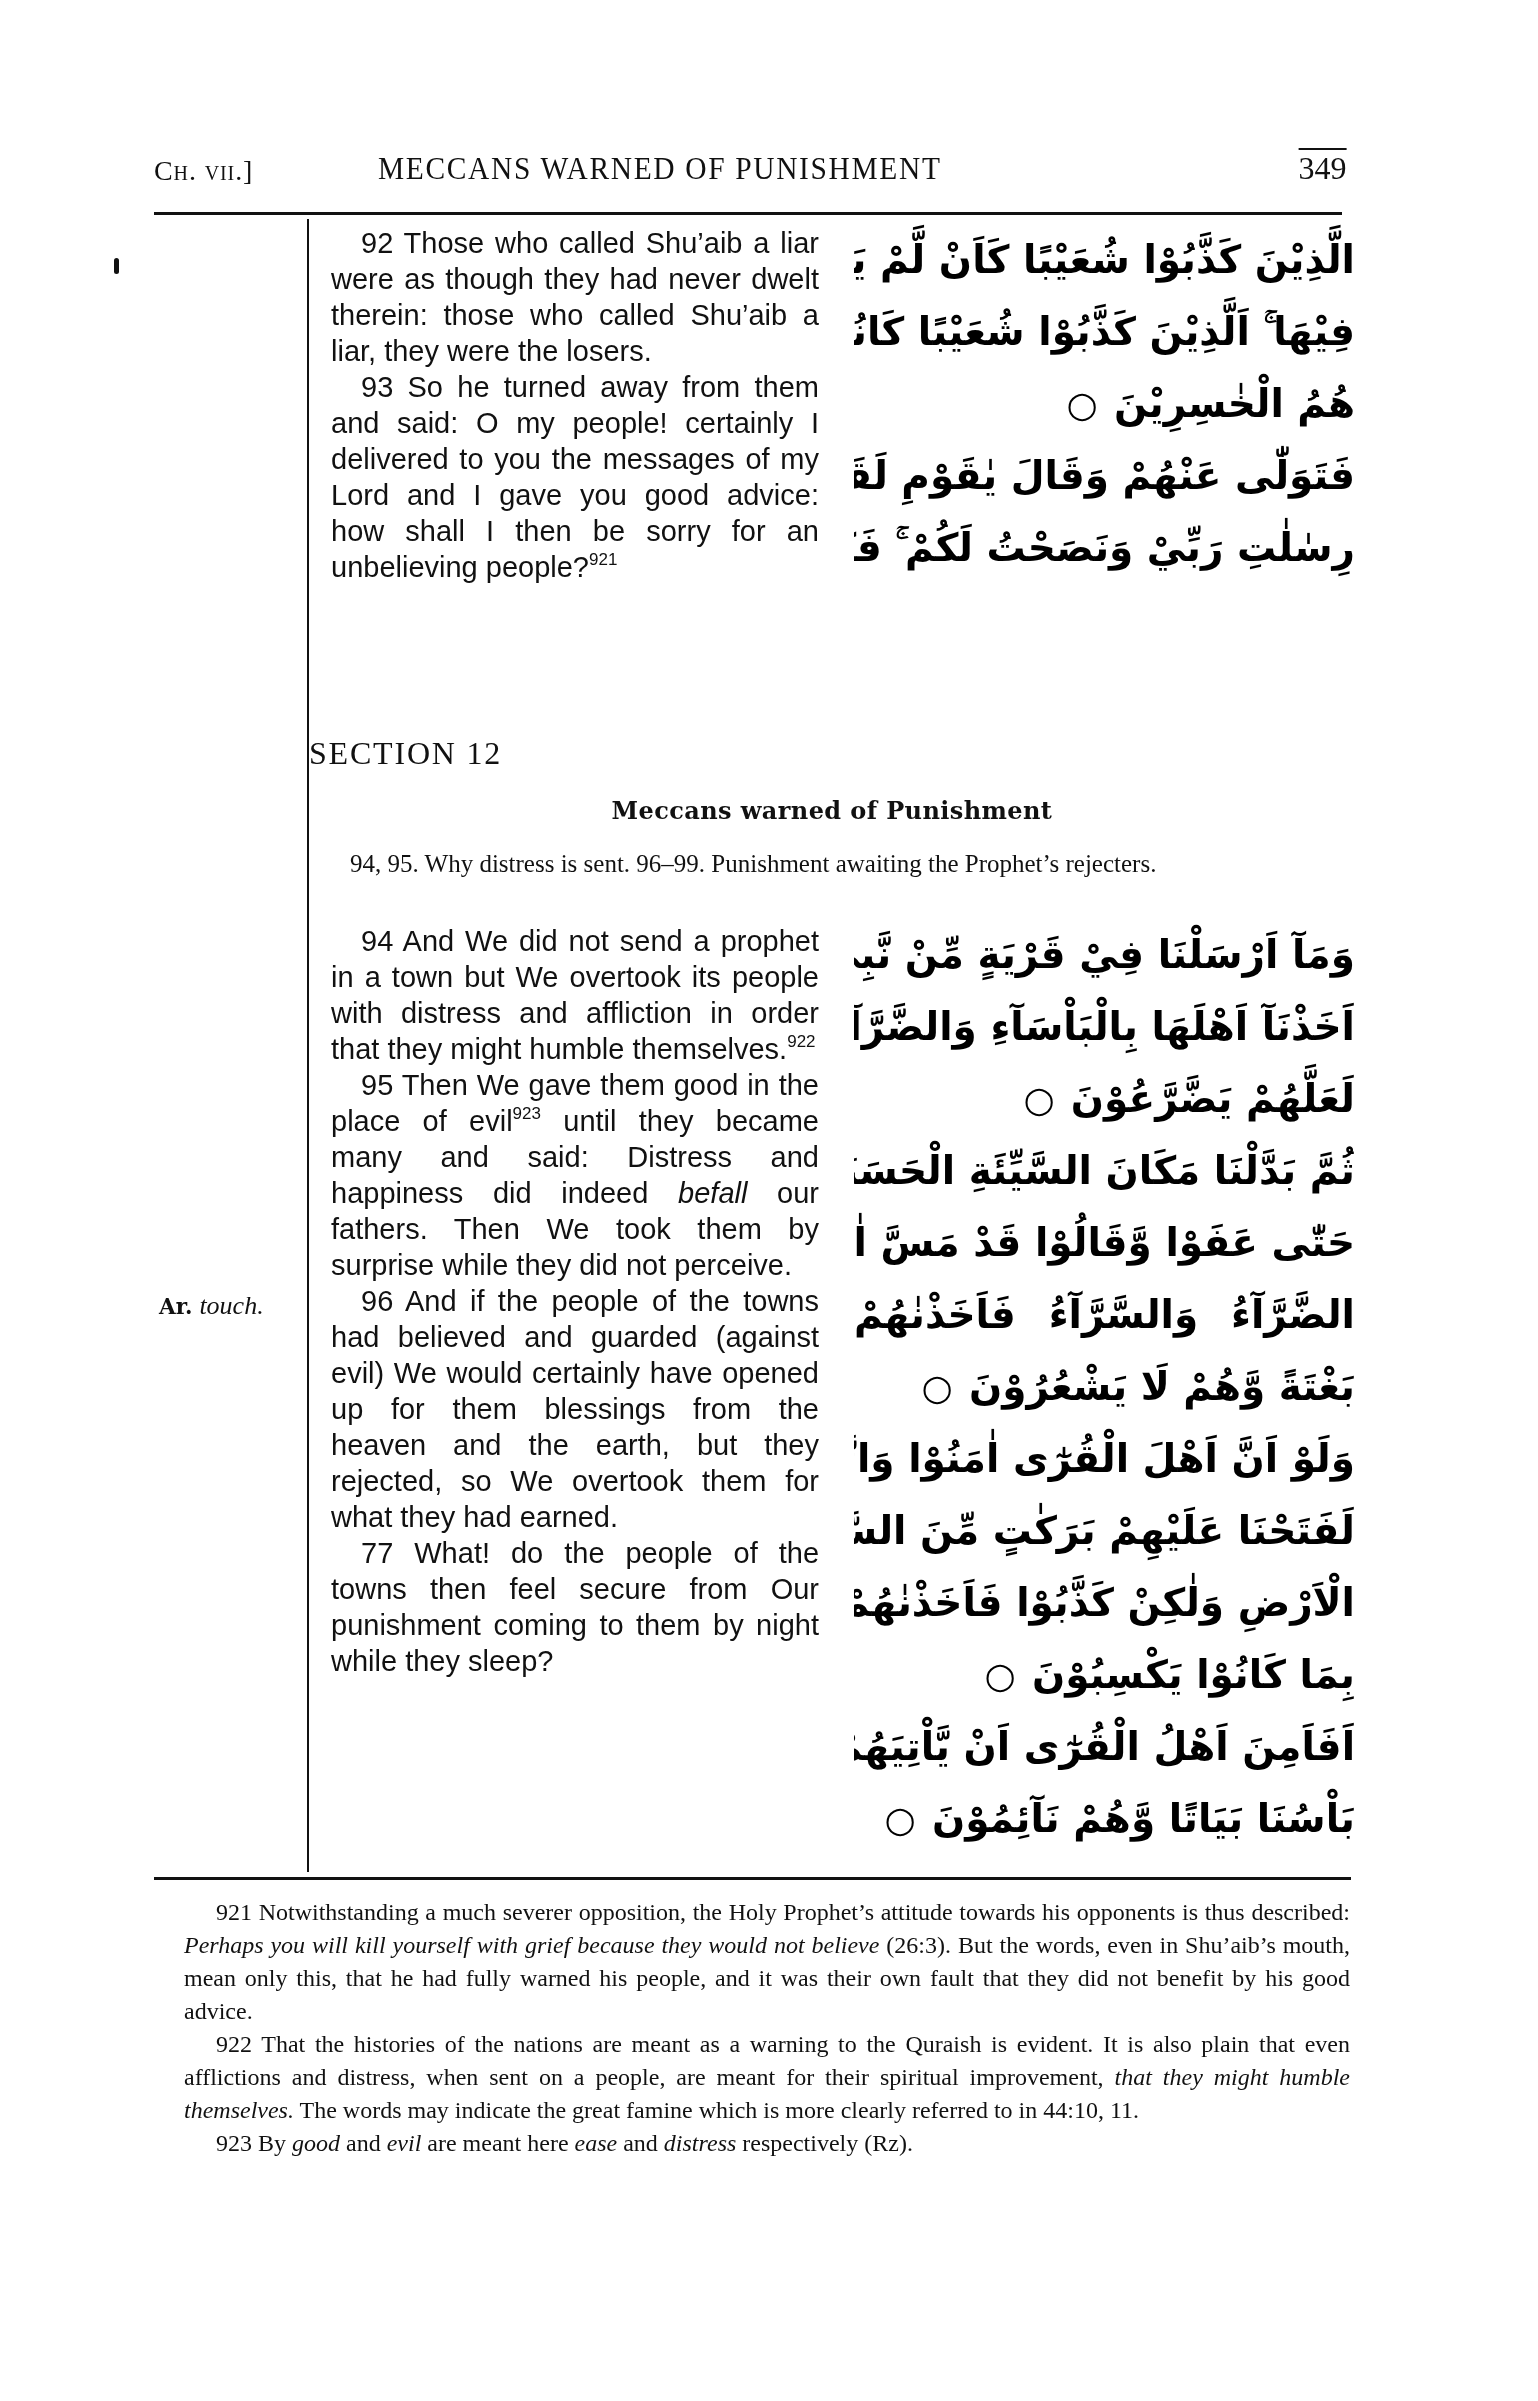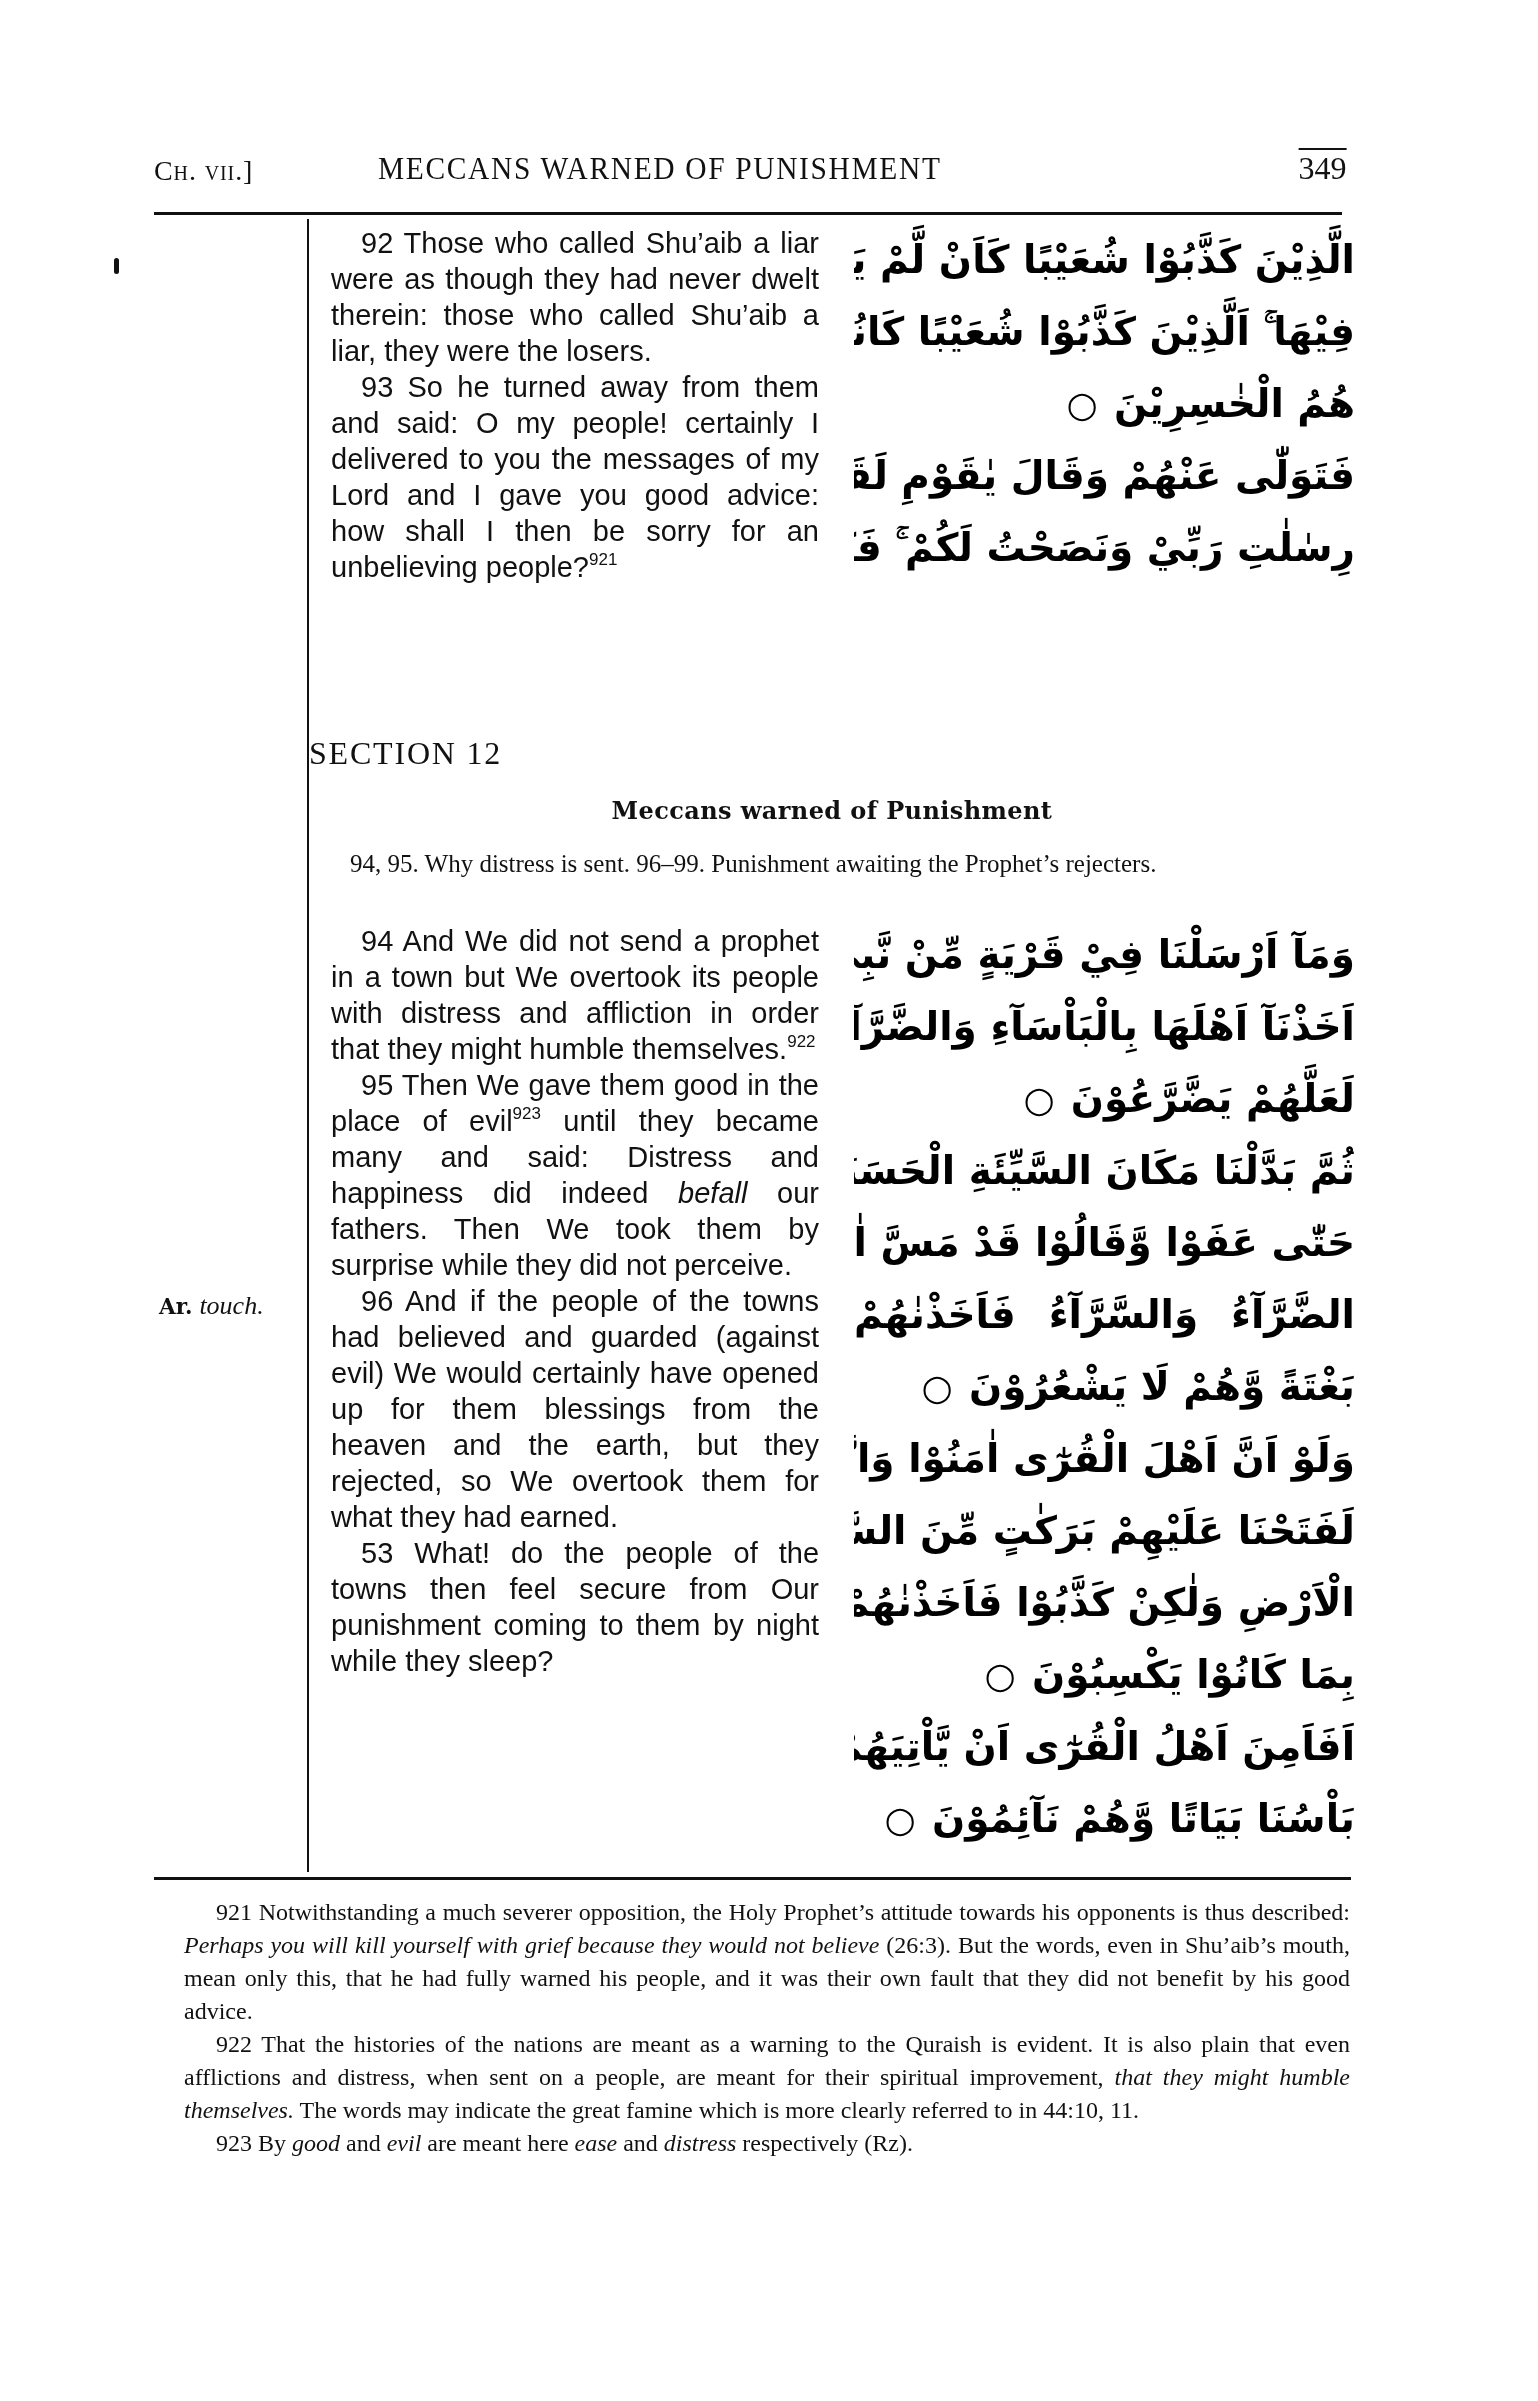--- a/index.html
+++ b/index.html
@@ -105,21 +105,21 @@
   </p>
   <p>
     <span>95</span>
     <span>Then We gave them good in the place of evil</span><sup>923</sup><span> until they became many and said: Distress and happiness did indeed </span><i>befall</i><span> our fathers.  Then We took them by surprise while they did not perceive.</span>
   </p>
   <p>
     <span>96</span>
     <span>And if the people of the towns had believed and guarded (against evil) We would certainly have opened up for them blessings from the heaven and the earth, but they rejected, so We overtook them for what they had earned.</span>
   </p>
   <p>
-    <span>53</span>
+    <span>77</span>
     <span>What! do the people of the towns then feel secure from Our punishment coming to them by night while they sleep?</span>
   </p>
 </div>
 
 <div class="abs ar" style="top:919px;">
   <div class="ar-line">وَمَآ اَرْسَلْنَا فِيْ قَرْيَةٍ مِّنْ نَّبِيٍّ اِلَّآ</div>
   <div class="ar-line">اَخَذْنَآ اَهْلَهَا بِالْبَاْسَآءِ وَالضَّرَّآءِ</div>
   <div class="ar-line short"><span>لَعَلَّهُمْ يَضَّرَّعُوْنَ</span><span class="ayah-end">○</span></div>
   <div class="ar-line">ثُمَّ بَدَّلْنَا مَكَانَ السَّيِّئَةِ الْحَسَنَةَ</div>
   <div class="ar-line">حَتّٰى عَفَوْا وَّقَالُوْا قَدْ مَسَّ اٰبَآءَنَا</div>

